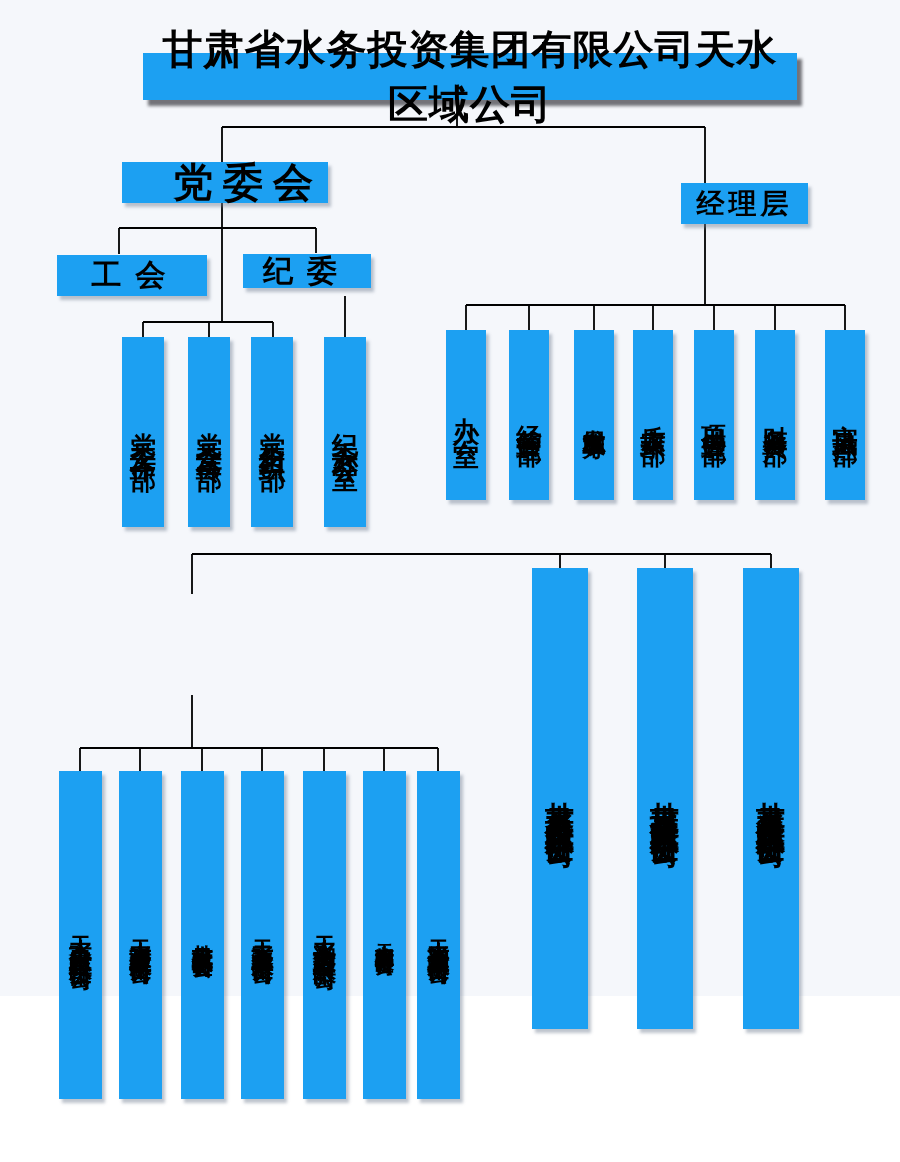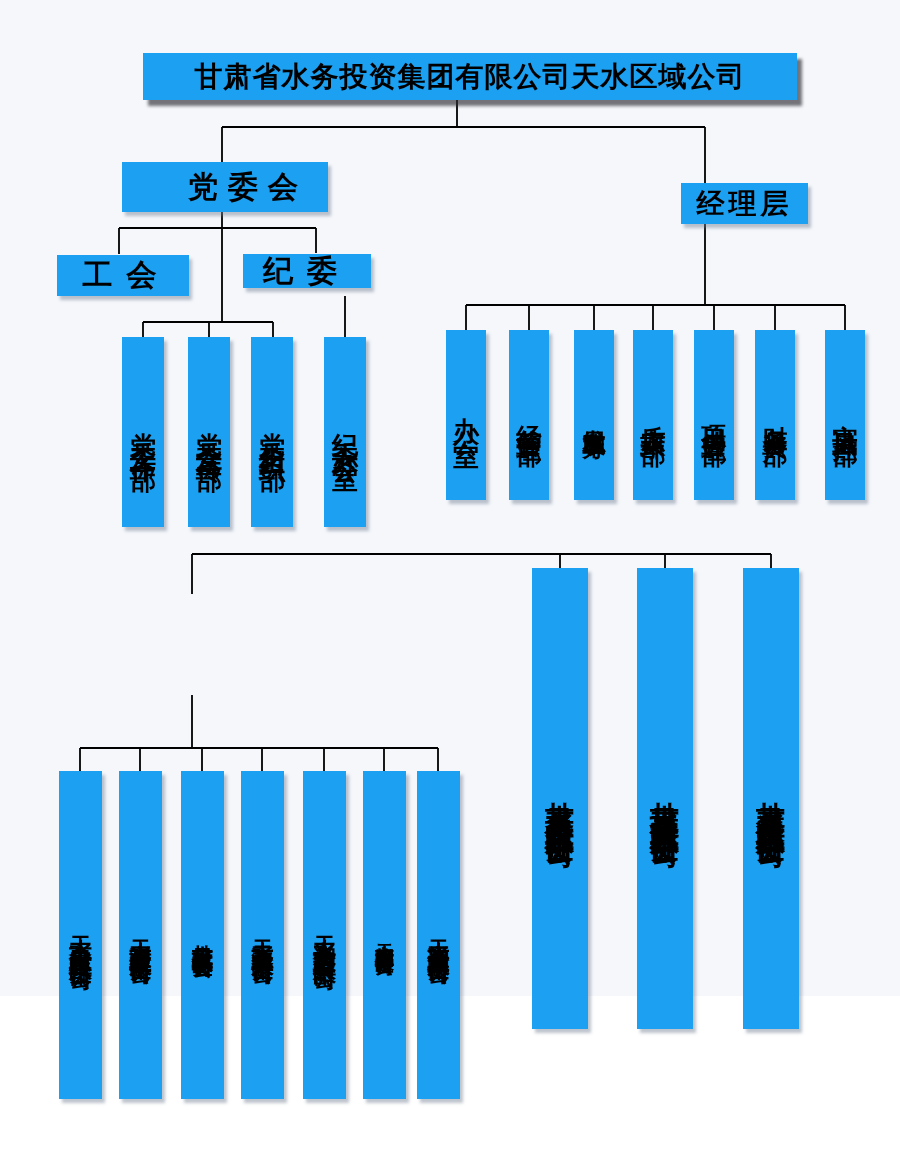--- a/index.html
+++ b/index.html
@@ -4,25 +4,25 @@
 <style>
   html,body{margin:0;padding:0;}
   body{font-family:"Liberation Serif","DejaVu Serif",serif;}
   #stage{position:relative;width:900px;height:1162px;background:#FFFFFF;overflow:hidden;}
   #bg-upper{position:absolute;left:0;top:0;width:900px;height:996px;background:#F5F7FB;}
   #wires{position:absolute;left:0;top:0;width:900px;height:1162px;}
   .box{position:absolute;display:flex;align-items:center;justify-content:center;
        color:#000;font-weight:bold;text-align:center;box-sizing:border-box;}
   .blue{background:#1CA0F2;box-shadow:3px 4px 3px rgba(110,125,145,0.45);}
   .green{background:#A5CC63;box-shadow:3px 4px 3px rgba(120,135,150,0.35);}
-  .root{left:143px;top:53px;width:654px;height:47px;font-size:28px;letter-spacing:1px;
+  .root{left:143px;top:53px;width:654px;height:47px;font-size:40px;letter-spacing:1px;
         box-shadow:5px 6px 3px rgba(45,45,50,0.65);}
-  .pcom{left:122px;top:162px;width:206px;height:50px;font-size:30px;letter-spacing:10px;padding-left:46px;}
+  .pcom{left:122px;top:162px;width:206px;height:41px;font-size:40px;letter-spacing:10px;padding-left:46px;}
   .mgr {left:643px;top:183px;width:127px;height:41px;font-size:28px;letter-spacing:4px;margin-left:38px;}
-  .union{left:57px;top:255px;width:132px;height:41px;font-size:30px;letter-spacing:14px;padding-left:7px;}
+  .union{left:57px;top:255px;width:150px;height:41px;font-size:30px;letter-spacing:14px;padding-left:7px;}
   .disc {left:243px;top:254px;width:128px;height:34px;font-size:30px;letter-spacing:14px;}
   .vtxt{writing-mode:vertical-rl;text-orientation:upright;display:block;}
   .pdept{top:337px;width:42px;height:190px;}
   .pdept .vtxt{font-size:26px;letter-spacing:8px;}
   .pd0{left:122px;} .pd1{left:188px;} .pd2{left:251px;} .pd3{left:324px;}
   .mdept{top:330px;width:40px;height:170px;}
   .md0{left:446px;} .md1{left:509px;} .md2{left:574px;} .md3{left:633px;}
   .md4{left:694px;} .md5{left:755px;} .md6{left:825px;}
   .v3{font-size:26px;letter-spacing:12px;}
   .v5{font-size:25px;letter-spacing:4px;}

